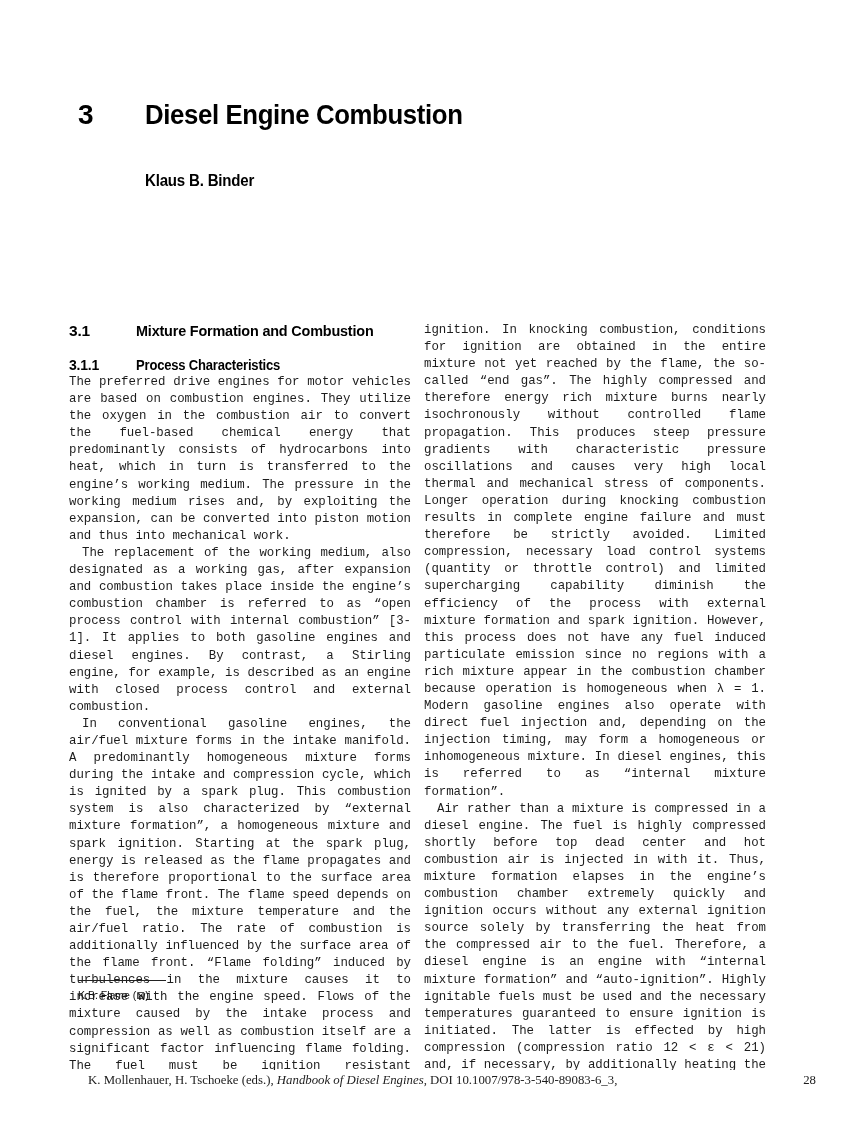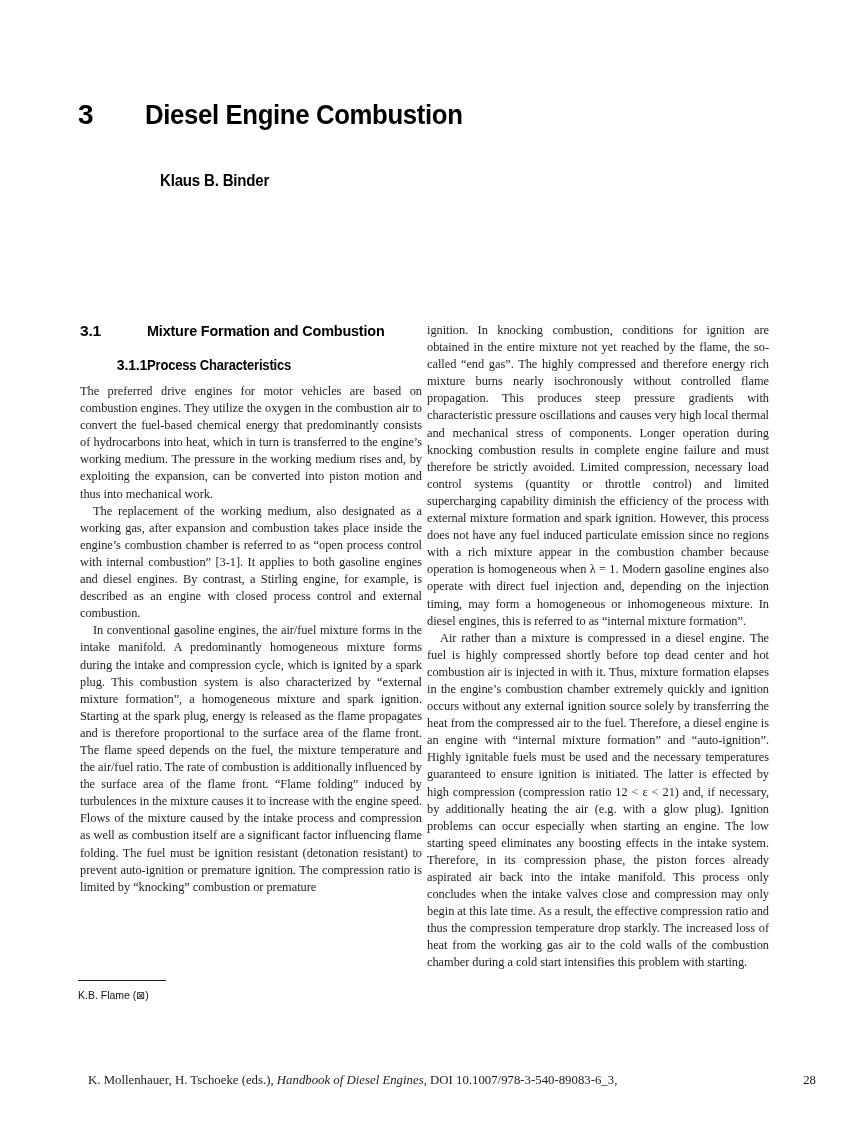--- a/index.html
+++ b/index.html
@@ -34,43 +34,43 @@
     width: 67px;
     flex: 0 0 67px;
   }
   .chapter-head .ttl {
     display: inline-block;
     transform: scaleX(0.92);
     transform-origin: left bottom;
   }
   .author-line {
     position: absolute;
-    left: 160px;
+    left: 145px;
     top: 172px;
     font-family: "Liberation Sans", "DejaVu Sans", sans-serif;
     font-weight: 700;
     font-size: 16px;
     color: #000;
     letter-spacing: -0.2px;
   }
   .author-line .inner {
     display: inline-block;
     transform: scaleX(0.94);
     transform-origin: left bottom;
   }
   
   .columns {
     position: absolute;
-    left: 80px;
+    left: 69px;
     top: 322px;
     width: 697px;
     height: 748px;
     display: grid;
     grid-template-columns: 342px 342px;
-    column-gap: 5px;
+    column-gap: 13px;
     overflow: hidden;
   }
   .col { min-width: 0; }
   .sec-head {
     display: flex;
     align-items: baseline;
     font-family: "Liberation Sans", "DejaVu Sans", sans-serif;
     font-weight: 700;
     color: #000;
     letter-spacing: -0.2px;
@@ -80,24 +80,24 @@
     display: inline-block;
     width: 67px;
     flex: 0 0 67px;
   }
   .sec-head .ttl {
     display: inline-block;
     transform: scaleX(0.93);
     transform-origin: left bottom;
   }
   .sec-head.level1 { font-size: 15.5px; margin: 0 0 17px 0; }
-  .sec-head.level2 { font-size: 14px;   margin: 0 0 10px 0; text-align: right; }
+  .sec-head.level2 { font-size: 14px;   margin: 0 0 1px 0; }
   .para {
     margin: 0;
-    font-family: Liberation Serif, serif;
+    font-family: Liberation Mono, monospace;
     font-size: 12.4px;
     line-height: 17.1px;
     text-align: justify;
     color: #1c1c1c;
     hyphens: auto;
     -webkit-hyphens: auto;
     letter-spacing: -0.05px;
   }
   .para.indent { text-indent: 13px; }
   

